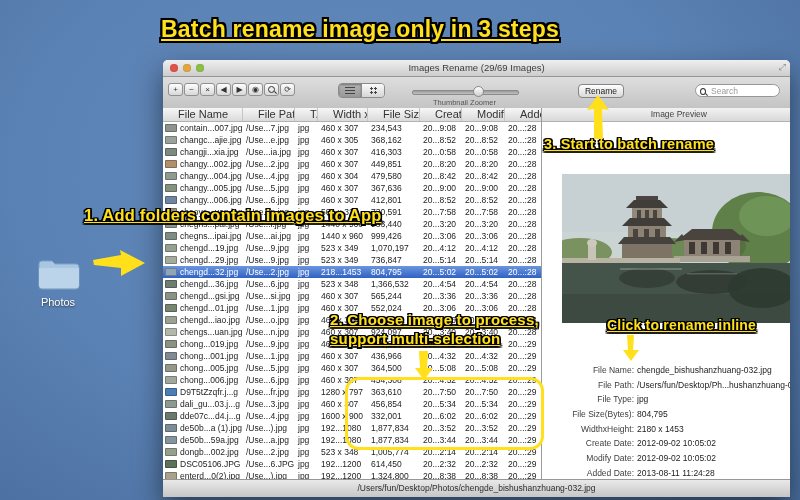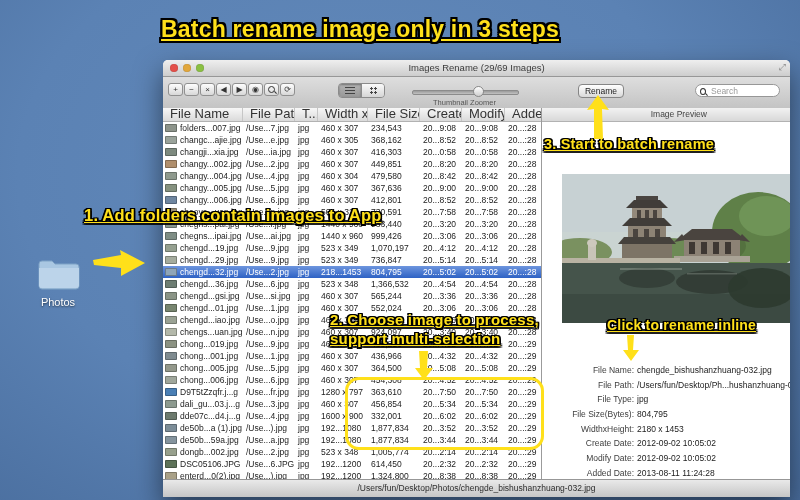--- a/index.html
+++ b/index.html
@@ -45,21 +45,21 @@
   .search{position:absolute;left:532px;top:7px;width:85px;height:13px;background:#fff;border:1px solid #979797;
     border-radius:7px;display:flex;align-items:center;padding:0 4px;box-sizing:border-box;}
   .search input{border:none;outline:none;width:62px;font-size:8.5px;font-family:"Liberation Sans",sans-serif;
     background:transparent;margin-left:3px;color:#333;}
   .search input::placeholder{color:#9a9a9a;}
 
   
   .main{position:absolute;top:48px;left:0;right:0;bottom:17px;display:flex;background:#fff;overflow:hidden;}
   .tablewrap{width:379px;display:flex;flex-direction:column;border-right:1px solid #9b9b9b;box-sizing:border-box;}
   .thead{display:flex;height:13px;flex-shrink:0;background:linear-gradient(#f7f7f7,#dadada);border-bottom:1px solid #b2b2b2;}
-  .th{font-size:13px;line-height:12px;color:#333;padding-left:7px;box-sizing:border-box;overflow:hidden;
+  .th{font-size:11px;line-height:12px;color:#333;padding-left:15px;box-sizing:border-box;overflow:hidden;
     white-space:nowrap;border-right:1px solid #c6c6c6;}
   .tbody{flex:1;overflow:hidden;}
   .row{display:flex;height:12px;color:#1c1c1c;}
   .row.selected{background:linear-gradient(#6d95de,#2e62c4);color:#fff;}
   .cell{font-size:8.5px;line-height:12px;padding-left:3px;box-sizing:border-box;overflow:hidden;white-space:nowrap;}
   .c0{width:80px}.c1{width:52px}.c2{width:23px}.c3{width:50px}.c4{width:52px}.c5{width:42px}.c6{width:43px}.c7{width:36px;flex:1;border-right:none;}
   .namecell{display:flex;align-items:center;padding-left:2px;}
   .thumb{display:inline-block;width:12px;height:8px;border-radius:1px;margin-right:3px;flex-shrink:0;
     box-shadow:inset 0 0 0 1px rgba(0,0,0,.25);}
 
@@ -152,21 +152,21 @@
             <div class="th c3">Width x H...</div>
             <div class="th c4">File Size(B...</div>
             <div class="th c5">Create...</div>
             <div class="th c6">Modify...</div>
             <div class="th c7">Added...</div>
           </div>
         <div class="tbody">
             <div class="row">
               <div class="cell c0 namecell">
                 <span class="thumb" style="background: rgb(141, 148, 139);"></span>
-                <span>folders...007.jpg</span>
+                <span>contain...007.jpg</span>
               </div>
               <div class="cell c1">/Use...7.jpg</div>
               <div class="cell c2">jpg</div>
               <div class="cell c3">460 x 307</div>
               <div class="cell c4">234,543</div>
               <div class="cell c5">20...9:08</div>
               <div class="cell c6">20...9:08</div>
               <div class="cell c7">20...:28</div>
             </div>
             <div class="row">

